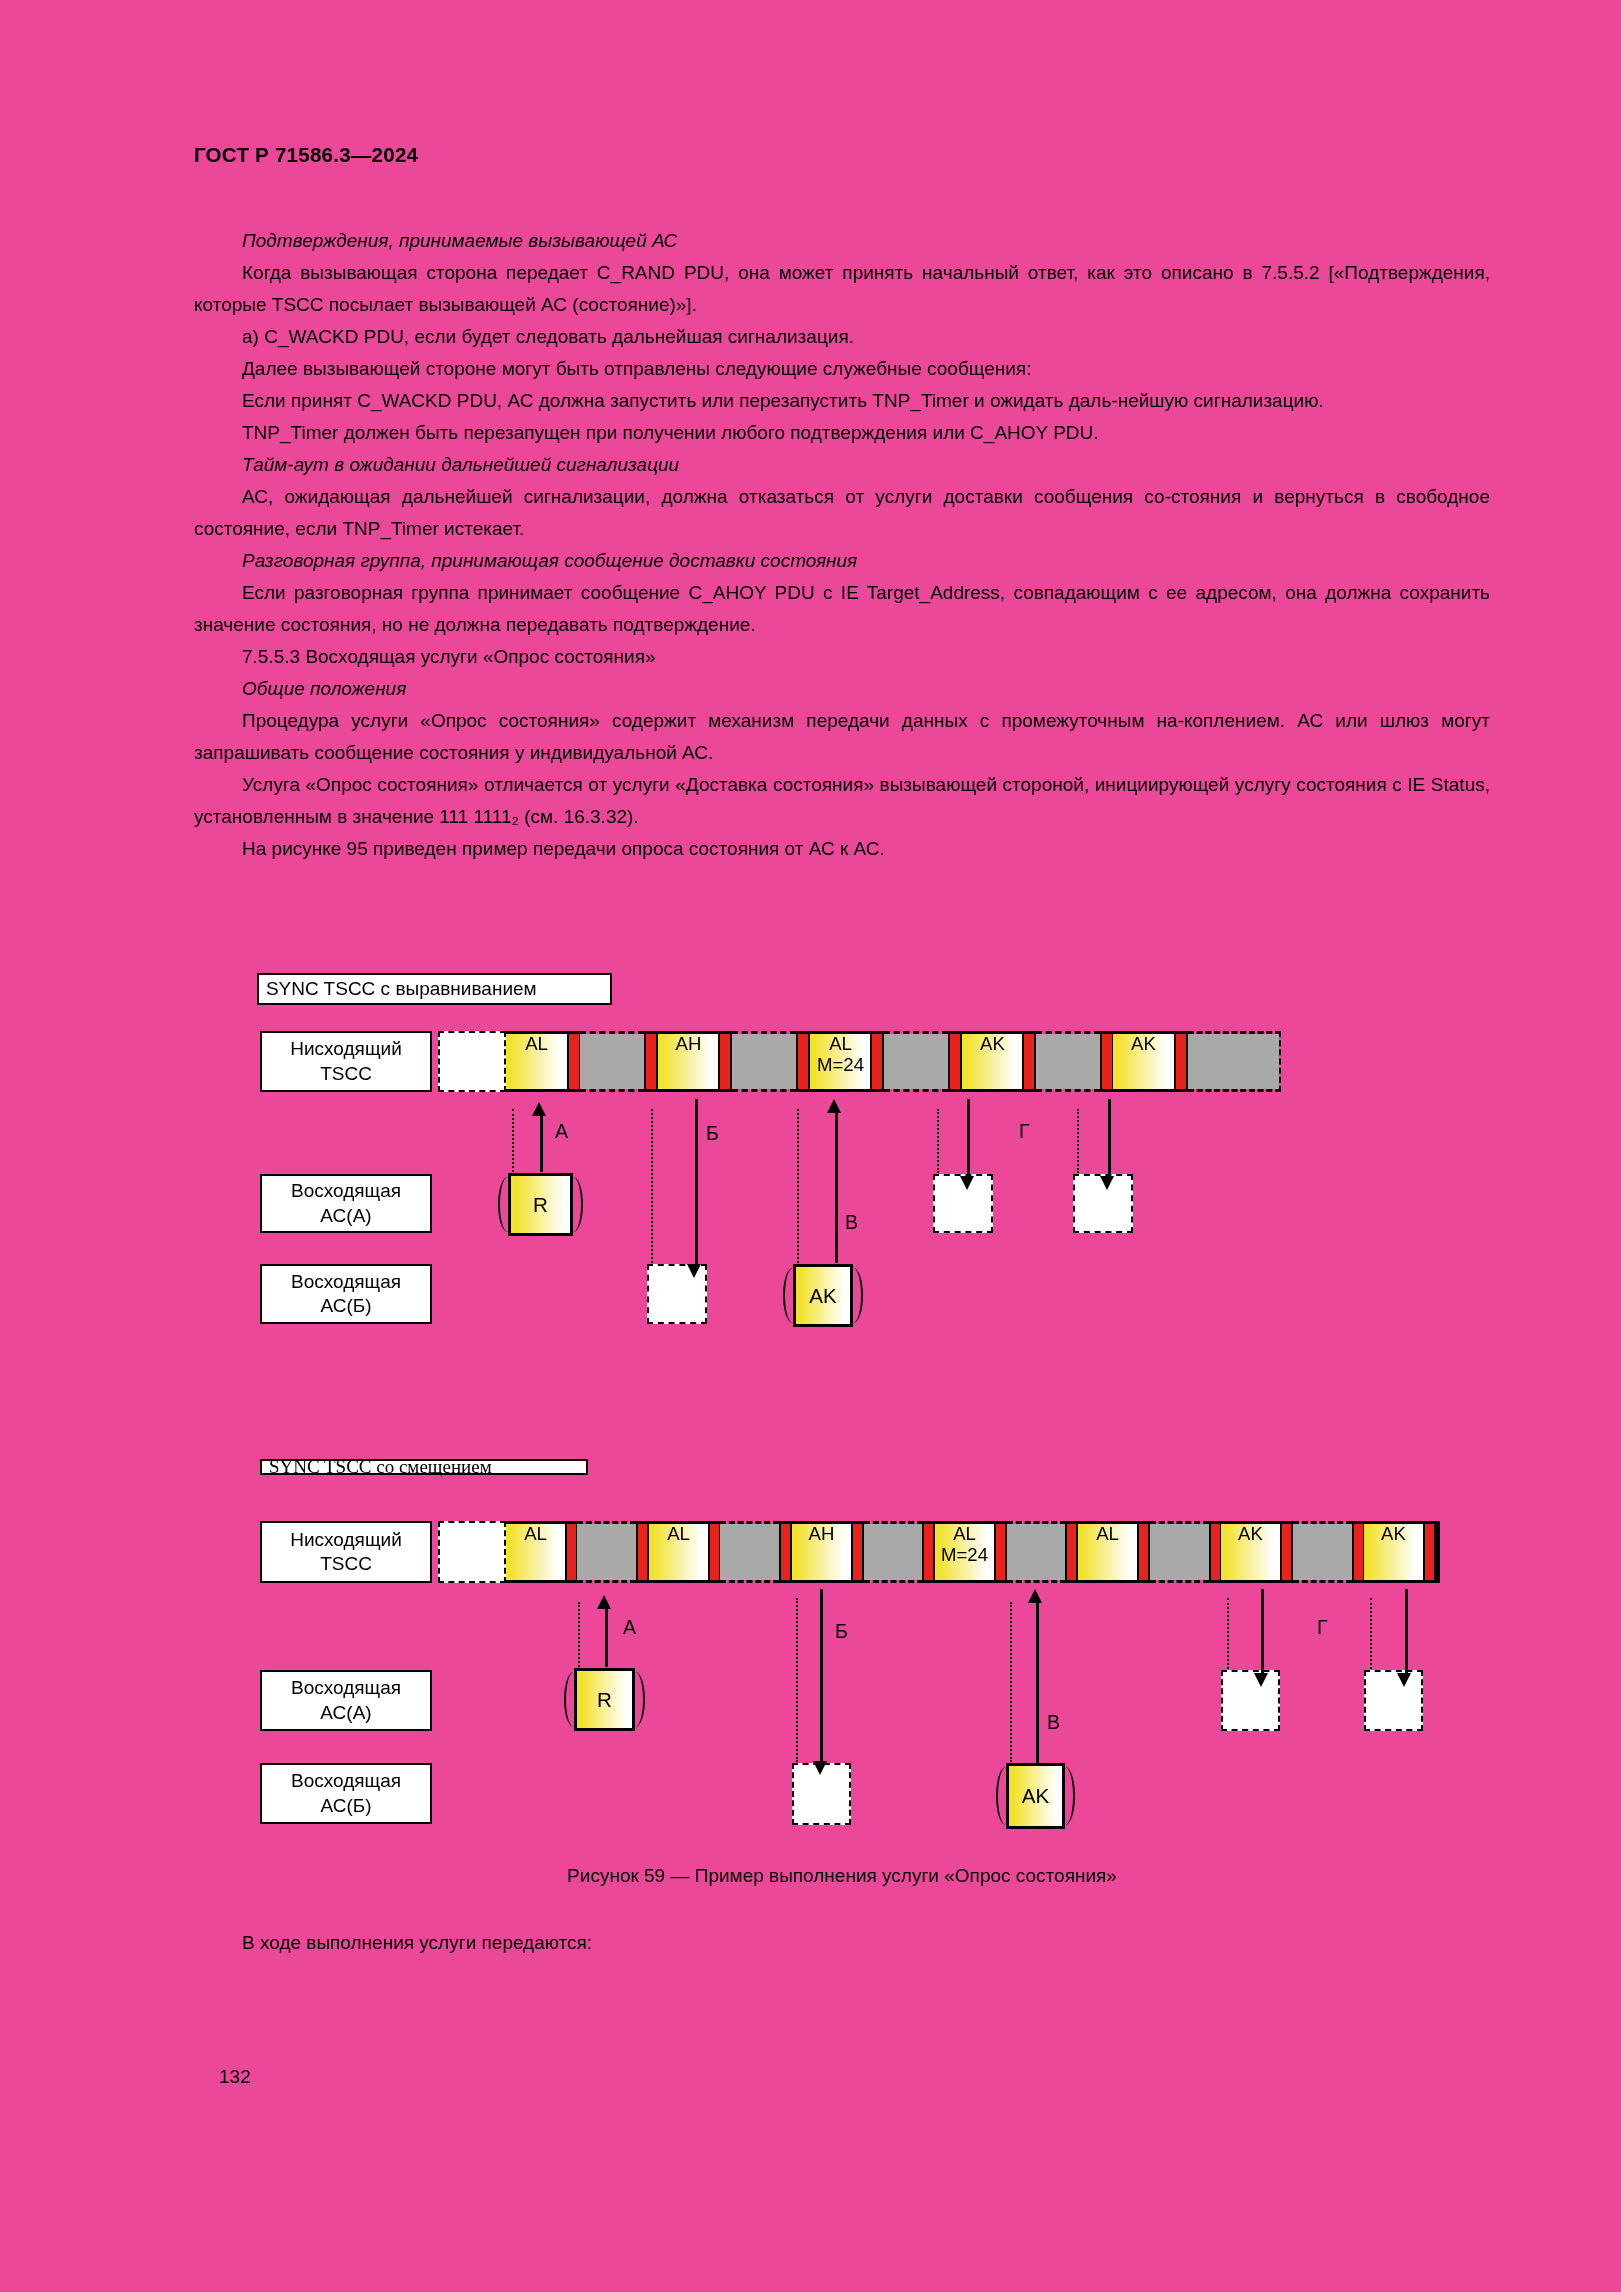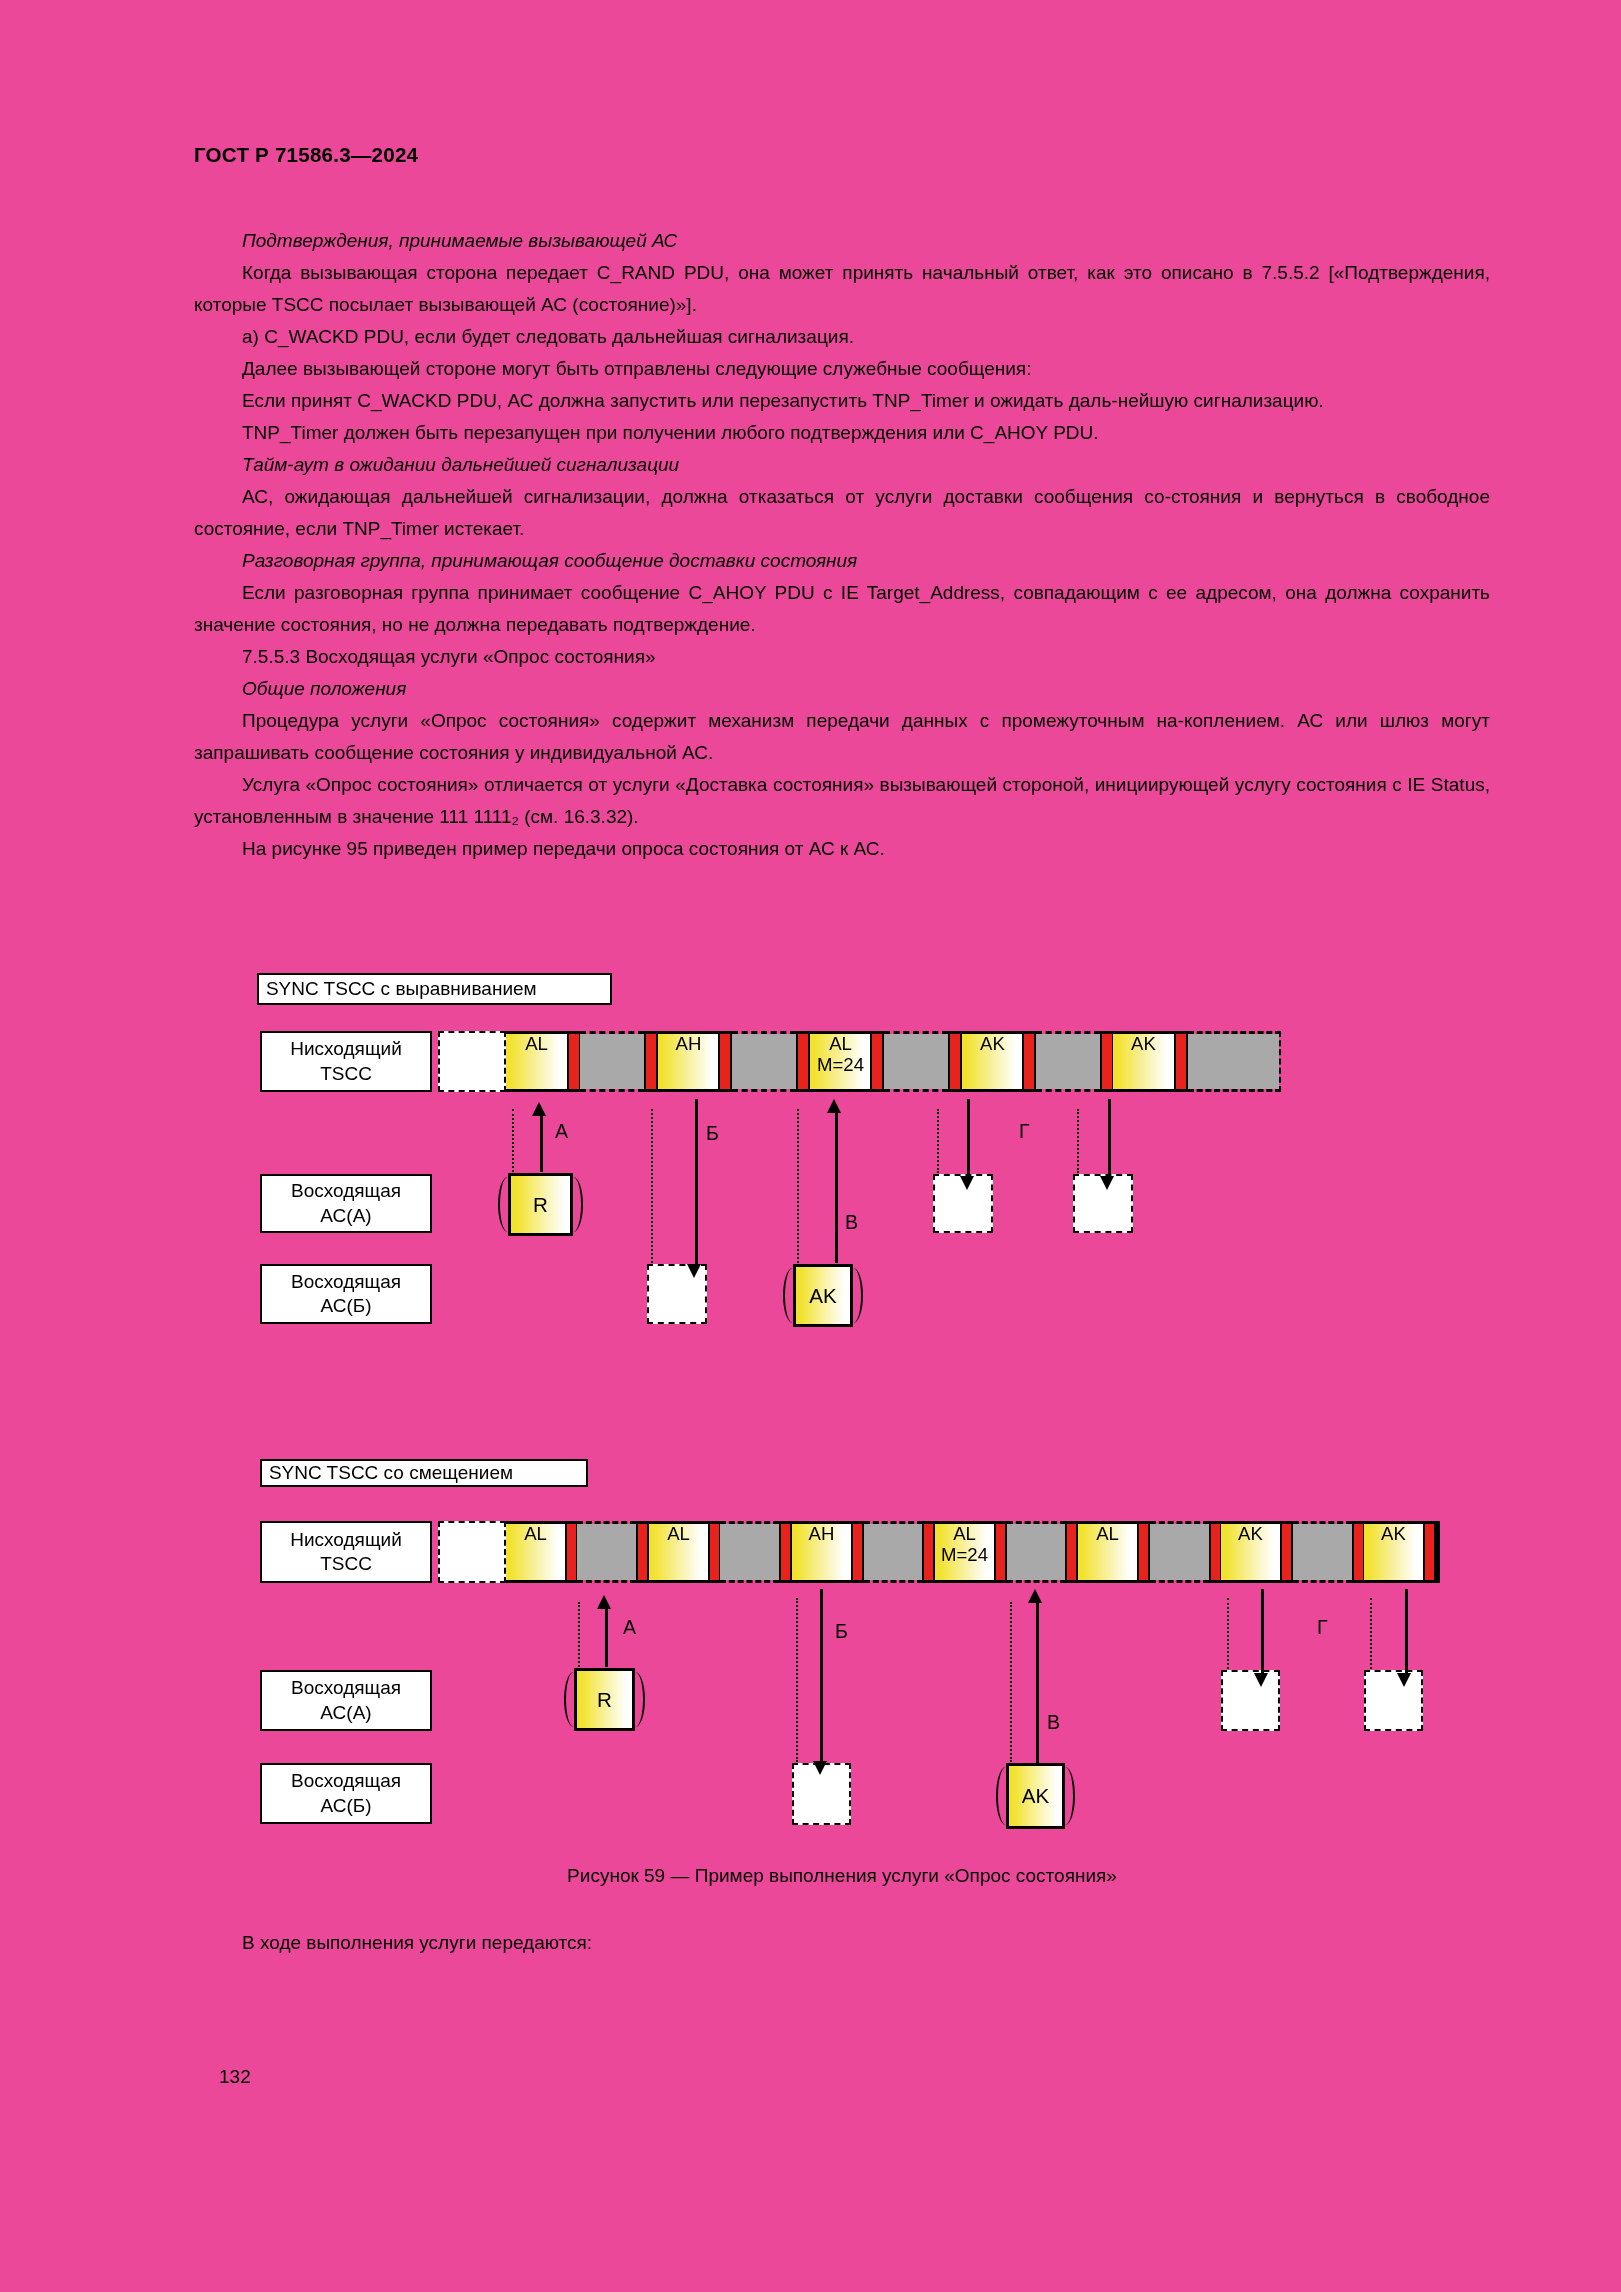--- a/index.html
+++ b/index.html
@@ -134,21 +134,21 @@
       <div class="dotline" style="left: 937px; top: 1109px; width: 0px; height: 64px;"></div>
       <div class="shaft" style="left: 967px; top: 1099px; width: 2.9px; height: 79px;"></div>
       <div class="head-down" style="left: 960px; top: 1176px;"></div>
       <div class="dotline" style="left: 1077px; top: 1109px; width: 0px; height: 64px;"></div>
       <div class="shaft" style="left: 1108px; top: 1099px; width: 2.9px; height: 79px;"></div>
       <div class="head-down" style="left: 1100px; top: 1176px;"></div>
       <div class="arrow-label" style="left: 555px; top: 1120px;"><span>А</span></div>
       <div class="arrow-label" style="left: 706px; top: 1122px;"><span>Б</span></div>
       <div class="arrow-label" style="left: 845px; top: 1211px;"><span>В</span></div>
       <div class="arrow-label" style="left: 1019px; top: 1120px;"><span>Г</span></div>
-      <div class="sync-box" style="left: 260px; top: 1459px; width: 328px; height: 28px;">
+      <div class="sync-box" style="left: 260px; top: 1459px; width: 328px; height: 16px; font-family: Liberation Serif, serif;">
         <span>SYNC TSCC со смещением</span>
       </div>
       <div class="label-box" style="left: 260px; top: 1521px; width: 172px; height: 62px;">
         <span>Нисходящий</span>
         <span>TSCC</span>
       </div>
       <div class="seg seg-dash" style="left: 438px; top: 1521px; width: 68px; height: 62px;"></div>
       <div class="seg seg-y" style="left: 506px; top: 1521px; width: 59px; height: 62px;">
         <span>AL</span>
       </div>

